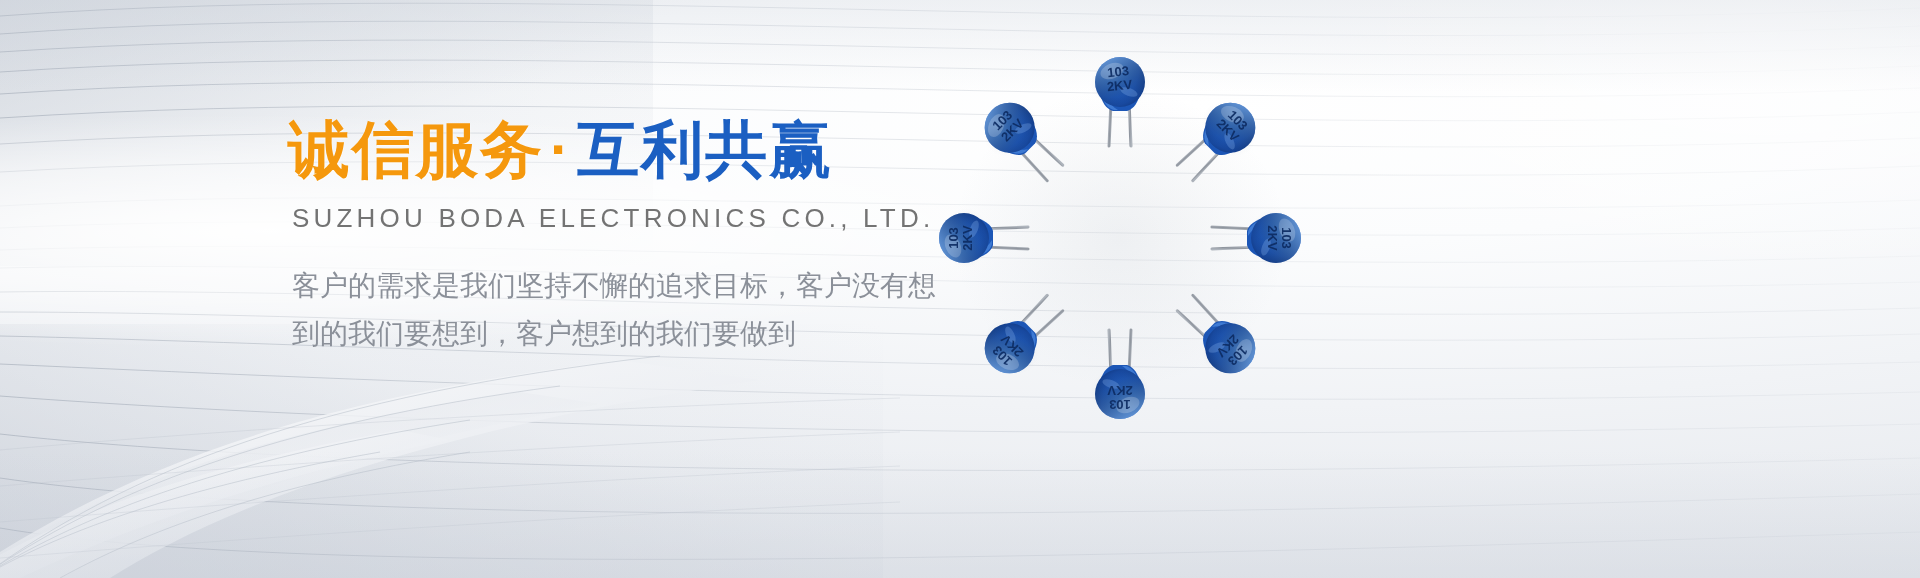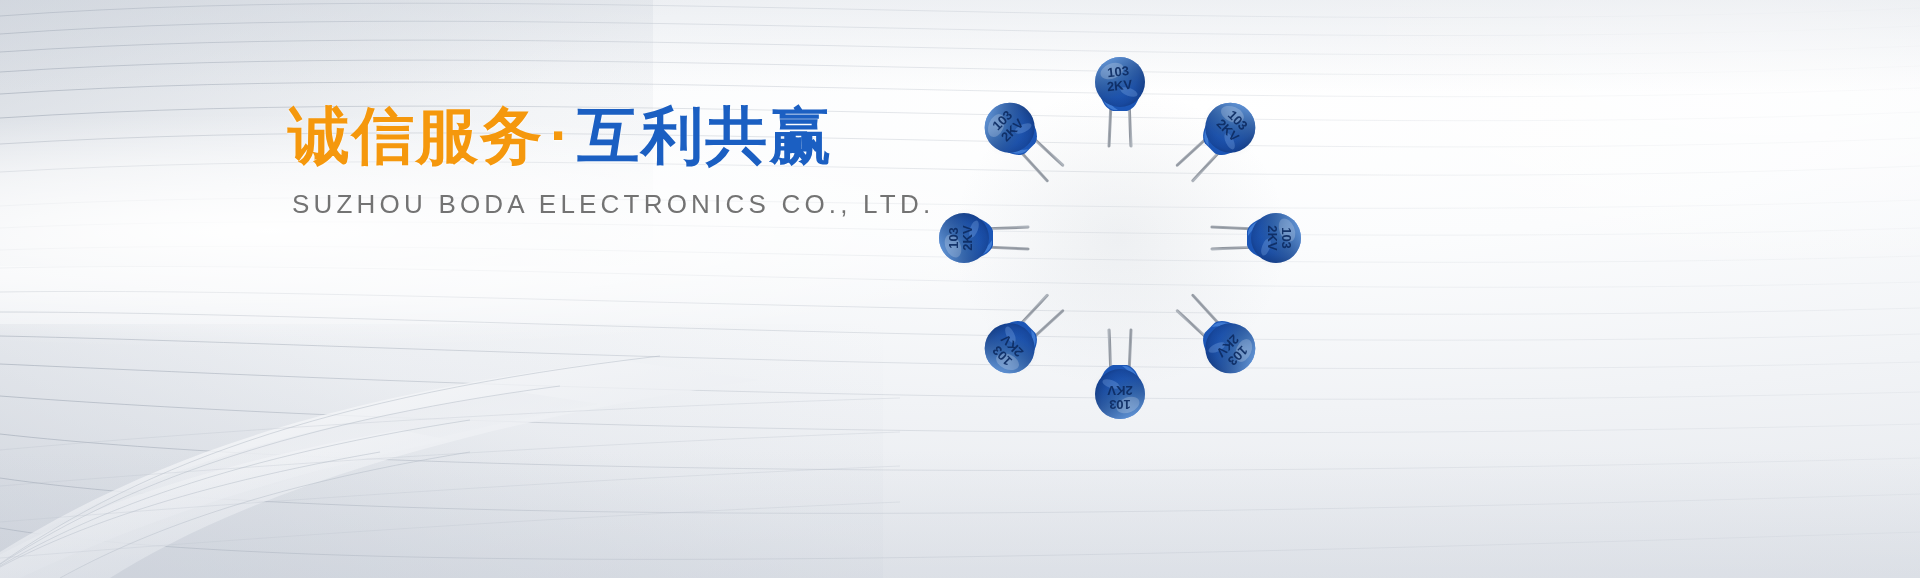--- a/index.html
+++ b/index.html
@@ -55,21 +55,21 @@
   .bg-lines {
     position: absolute;
     inset: 0;
   }
   .bg-lines svg { display: block; width: 100%; height: 100%; }
 
   
   .text-block {
     position: absolute;
     left: 288px;
-    top: 104px;
+    top: 118px;
     width: 760px;
   }
   .headline {
     font-size: 62px;
     line-height: 1.02;
     font-weight: 700;
     letter-spacing: 2px;
     white-space: nowrap;
     margin: 0;
     text-shadow: 0 1px 2px rgba(255,255,255,0.85);
@@ -199,20 +199,24 @@
   <div class="bg-sheen"></div>
   <div class="bg-vignette"></div>
 
   <div class="text-block">
     <h1 class="headline">
       <span class="hl-orange">诚信服务</span><span class="hl-dot">·</span><span class="hl-blue">互利共赢</span>
     </h1>
 
     <div class="subhead">SUZHOU BODA ELECTRONICS CO., LTD.</div>
 
+    <div class="body-copy">
+      <span class="line">客户的需求是我们坚持不懈的追求目标，客户没有想</span>
+      <span class="line">到的我们要想到，客户想到的我们要做到</span>
+    </div>
   </div>
 
   <div class="cap-ring">
     <svg viewBox="0 0 360 360" aria-hidden="true">
       <defs>
         <radialGradient id="capFill" cx="34%" cy="28%" r="78%">
           <stop offset="0" stop-color="#5a97e8"></stop>
           <stop offset="0.30" stop-color="#2f72d2"></stop>
           <stop offset="0.68" stop-color="#1f5bc0"></stop>
           <stop offset="1" stop-color="#143f8d"></stop>

